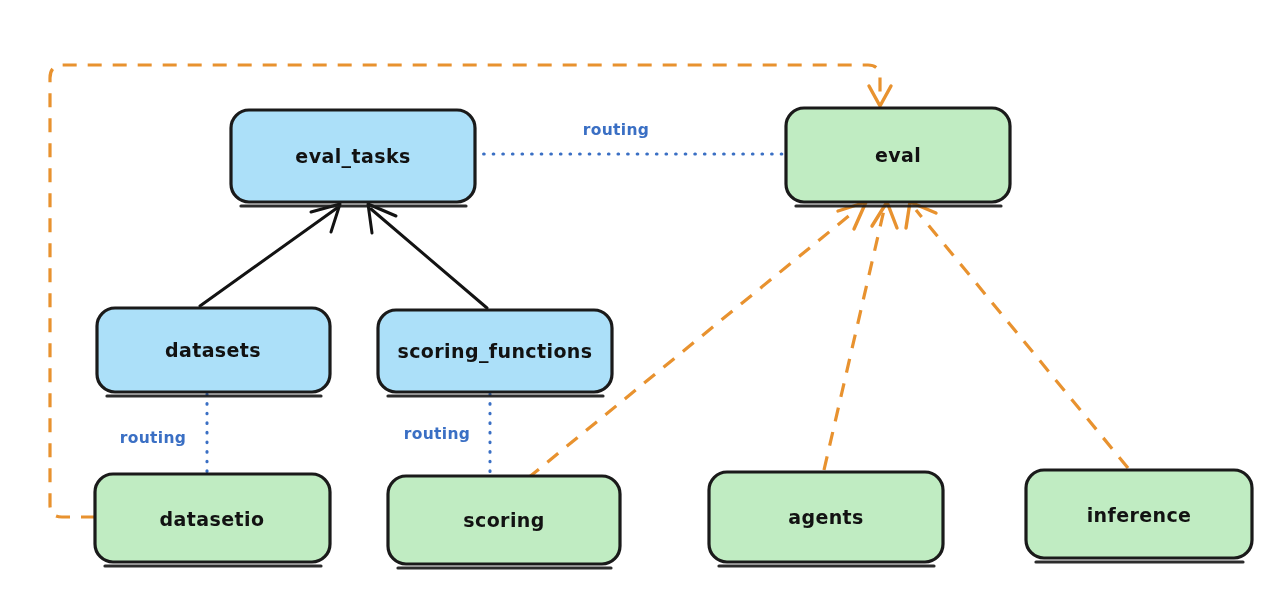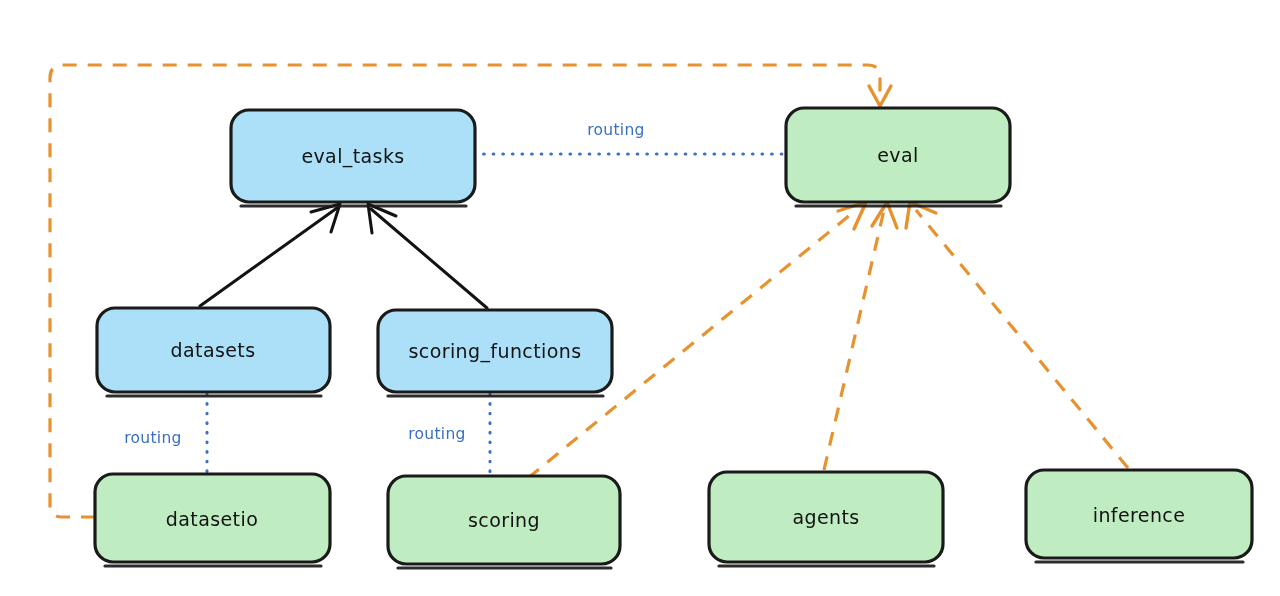--- a/index.html
+++ b/index.html
@@ -11,20 +11,21 @@
     width: 1280px;
     height: 596px;
     overflow: hidden;
     font-family: "DejaVu Sans", sans-serif;
   }
   #diagram-root {
     position: relative;
     width: 1280px;
     height: 596px;
     background: #ffffff;
+    font-weight: bold;
   }
   svg#diagram-svg {
     display: block;
     width: 1280px;
     height: 596px;
   }
   .node-shape {
     stroke: #1a1a1a;
     stroke-width: 3.2;
     stroke-linejoin: round;

